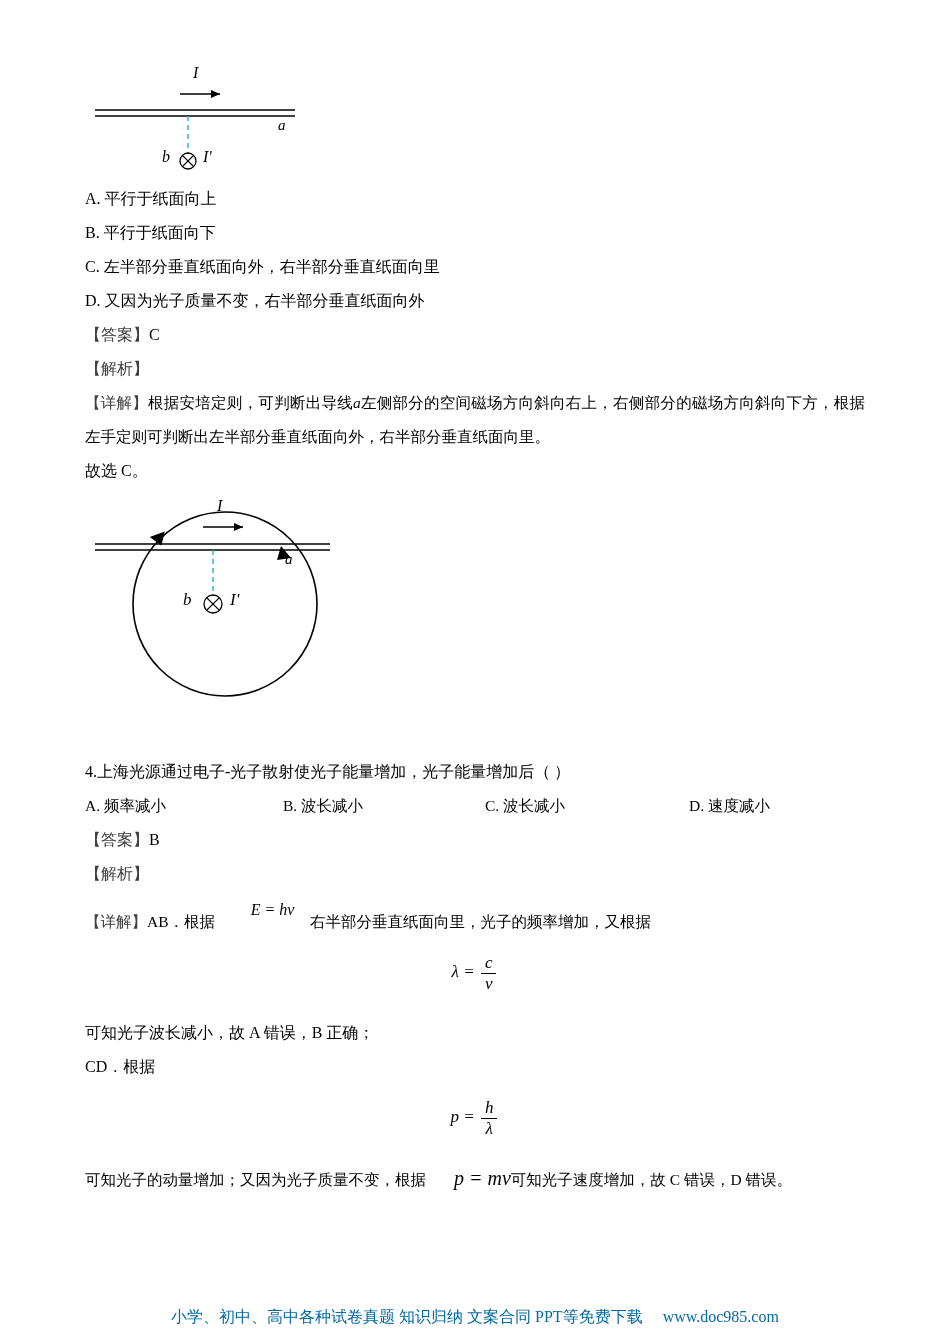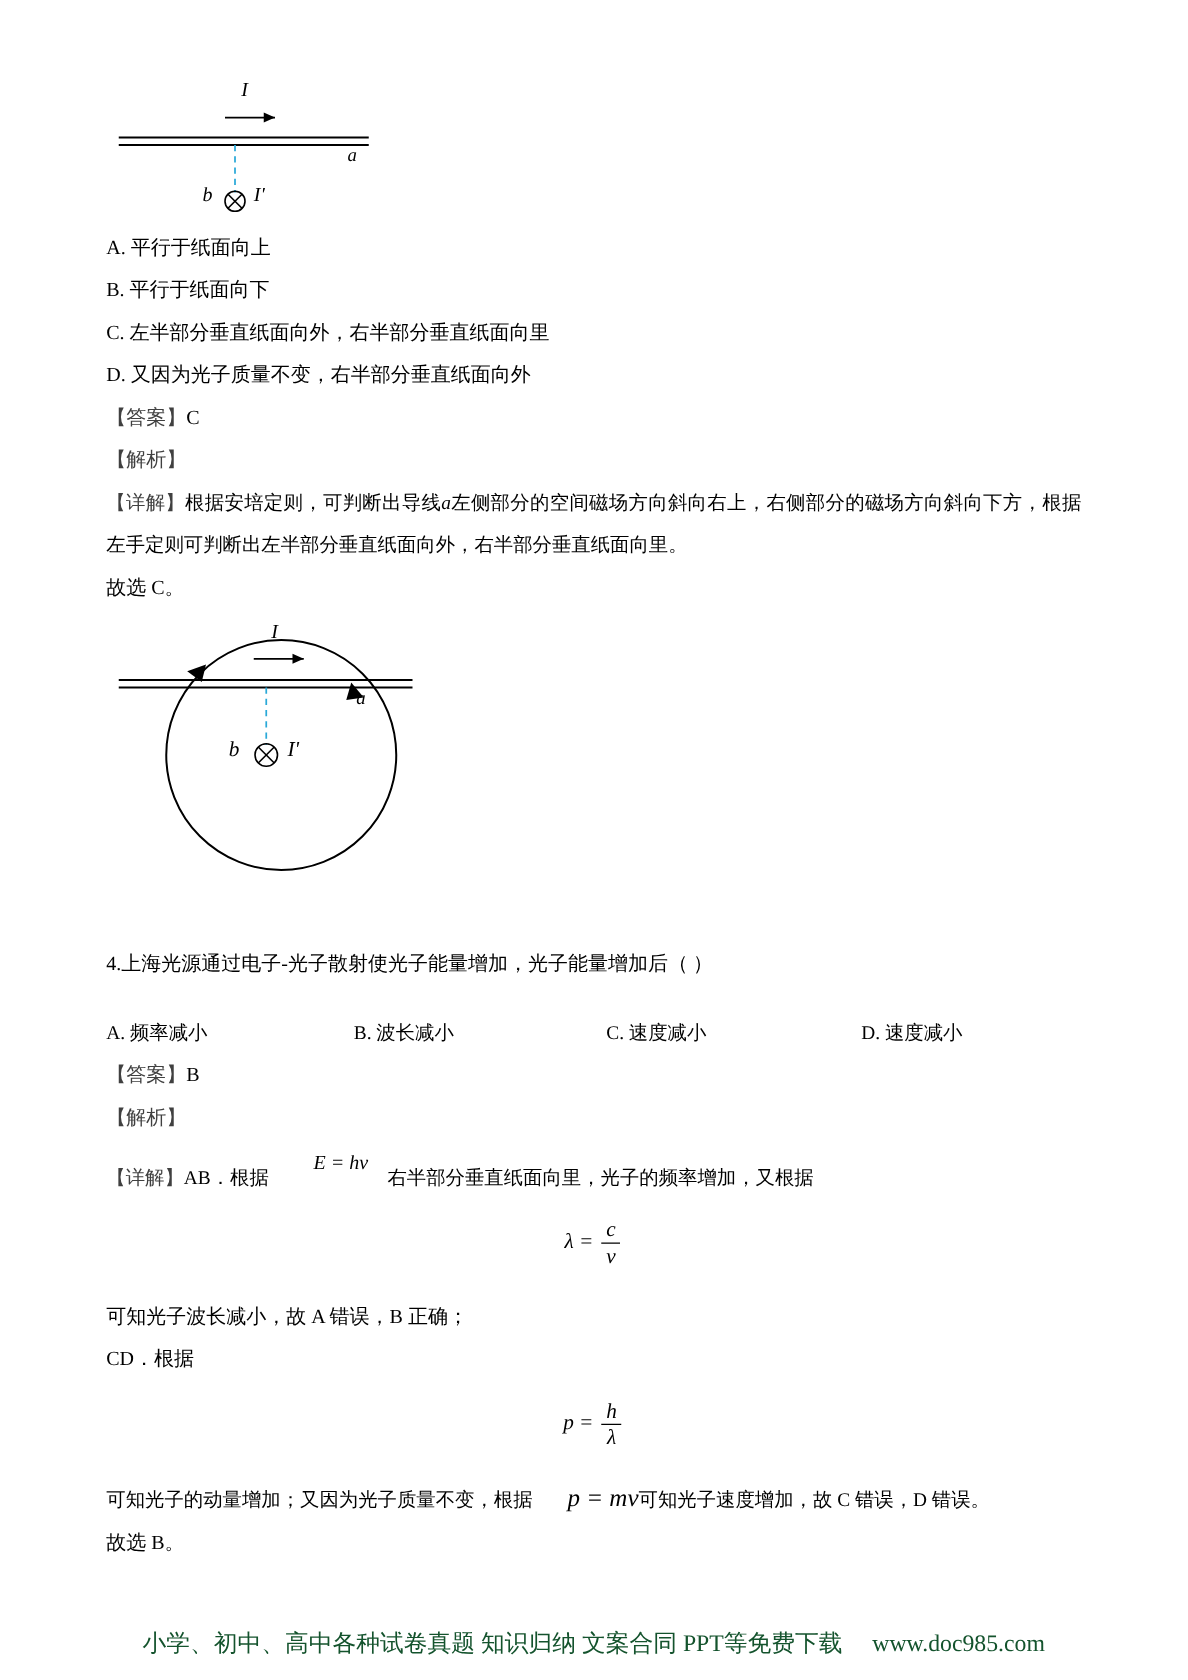--- a/index.html
+++ b/index.html
@@ -39,21 +39,20 @@
   .para {
     font-size: 15.5px;
     line-height: 34px;
     text-align: justify;
   }
   .opts-row {
     position: relative;
     height: 34px;
     font-size: 15.5px;
     line-height: 34px;
-    margin-top: 21px;
   }
   .opts-row span {
     position: absolute;
     top: 0;
   }
   .fig1 {
     position: relative;
     height: 130px;
     margin: 8px 0 4px 0;
   }
@@ -94,22 +93,22 @@
     font-style: italic;
     font-size: 15px;
     margin-left: 28px;
   }
   .footer {
     position: absolute;
     left: 0;
     bottom: 16px;
     width: 950px;
     text-align: center;
-    font-size: 19px;
-    color: #14532d;
+    font-size: 16px;
+    color: #0369a1;
     font-family: "Liberation Serif", serif;
   }
   .footer .site {
     font-family: "Liberation Serif", serif;
   }
   svg { display: block; }
 </style>
 </head>
 <body>
 
@@ -181,21 +180,21 @@
 
     <div class="gap"></div>
 
     <div class="line">
       <span>4.</span><span>上海光源通过电子-光子散射使光子能量增加，光子能量增加后（        ）</span>
     </div>
 
     <div class="opts-row">
       <span style="left:0;">A. 频率减小</span>
       <span style="left:198px;">B. 波长减小</span>
-      <span style="left:400px;">C. 速度减小</span>
+      <span style="left:400px;">C. 波长减小</span>
       <span style="left:604px;">D. 速度减小</span>
     </div>
 
     <div class="line">
       <span class="blue">【答案】</span><span>B</span>
     </div>
     <div class="line blue">【解析】</div>
 
     <div class="para" style="margin-top:14px;">
       <span class="blue">【详解】</span><span>AB．</span><span>根据</span>&nbsp;&nbsp;<span class="inline-math" style="position:relative; top:-12px; font-size:16px;">E = hν</span>&nbsp;&nbsp;&nbsp;&nbsp;<span>右半部分垂直纸面向里，光子的频率增加，又根据</span>
@@ -218,20 +217,19 @@
       <span>=</span>
       <span class="frac">
         <span class="num">h</span>
         <span class="den">λ</span>
       </span>
     </div>
 
     <div class="para">
       <span>可知光子的动量增加；又因为光子质量不变，根据</span><span class="inline-math" style="font-size:20px;">p = mv</span><span>可知光子速度增加，故 C 错误，D 错误。</span>
     </div>
-    <div class="line">故选 B。</div>
 
   </div>
 
   <div class="footer">
     <span>小学、初中、高中各种试卷真题  知识归纳  文案合同  PPT等免费下载</span>&nbsp;&nbsp;&nbsp;&nbsp;&nbsp;<span class="site">www.doc985.com</span>
   </div>
 </div>
 
 </body></html>

